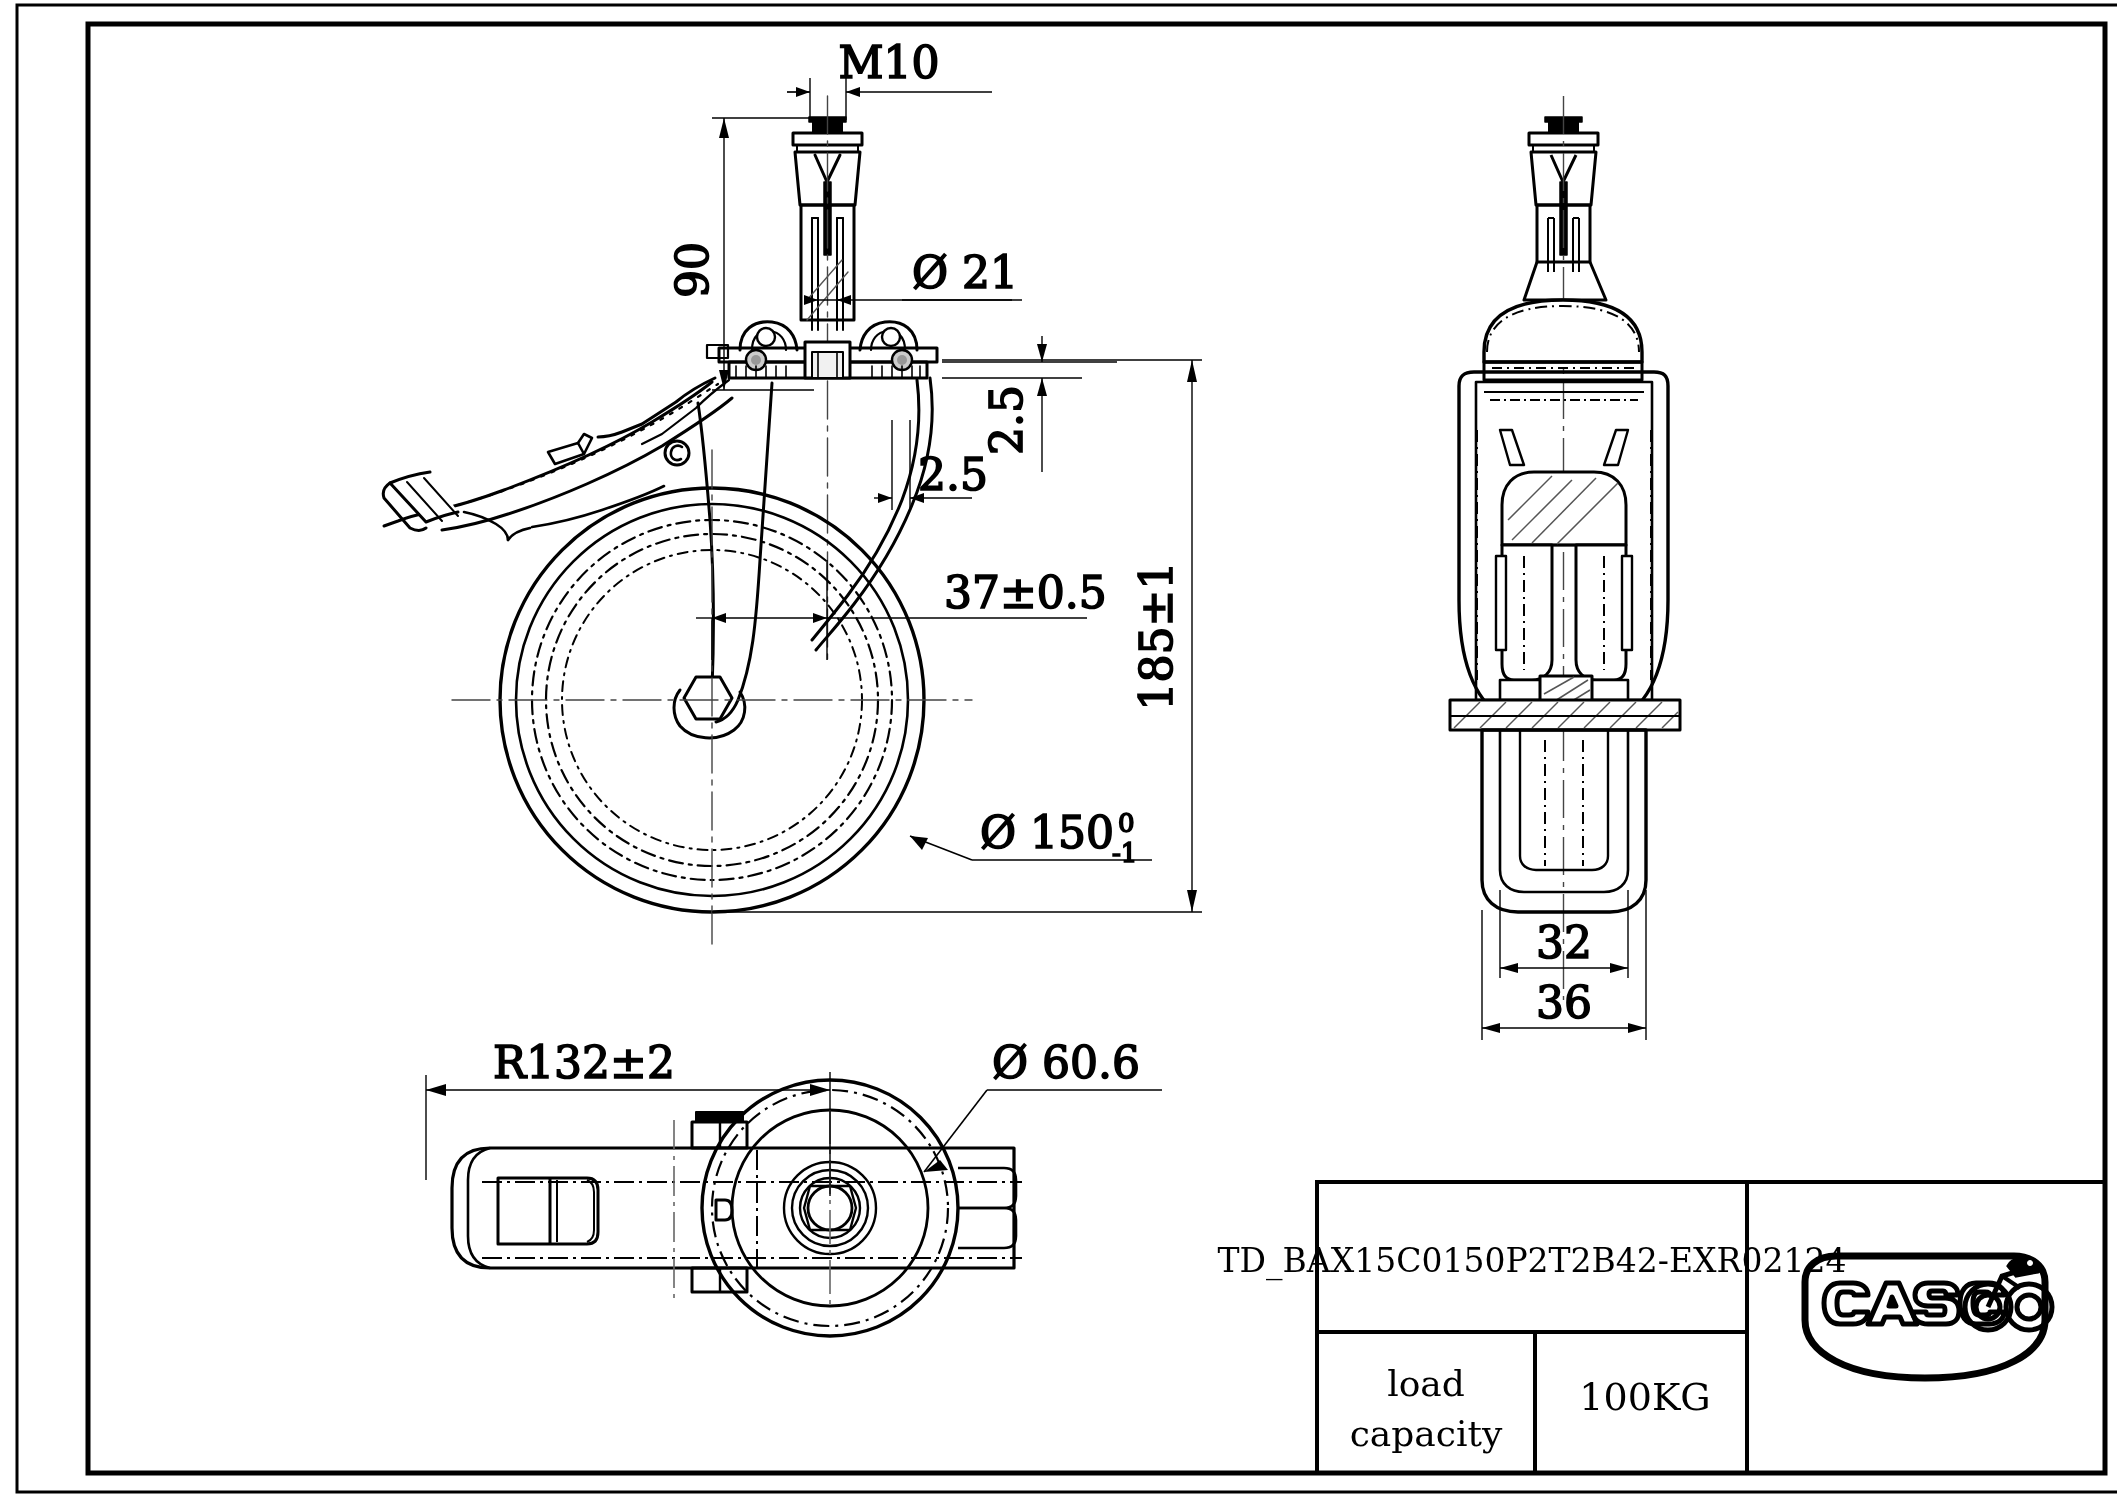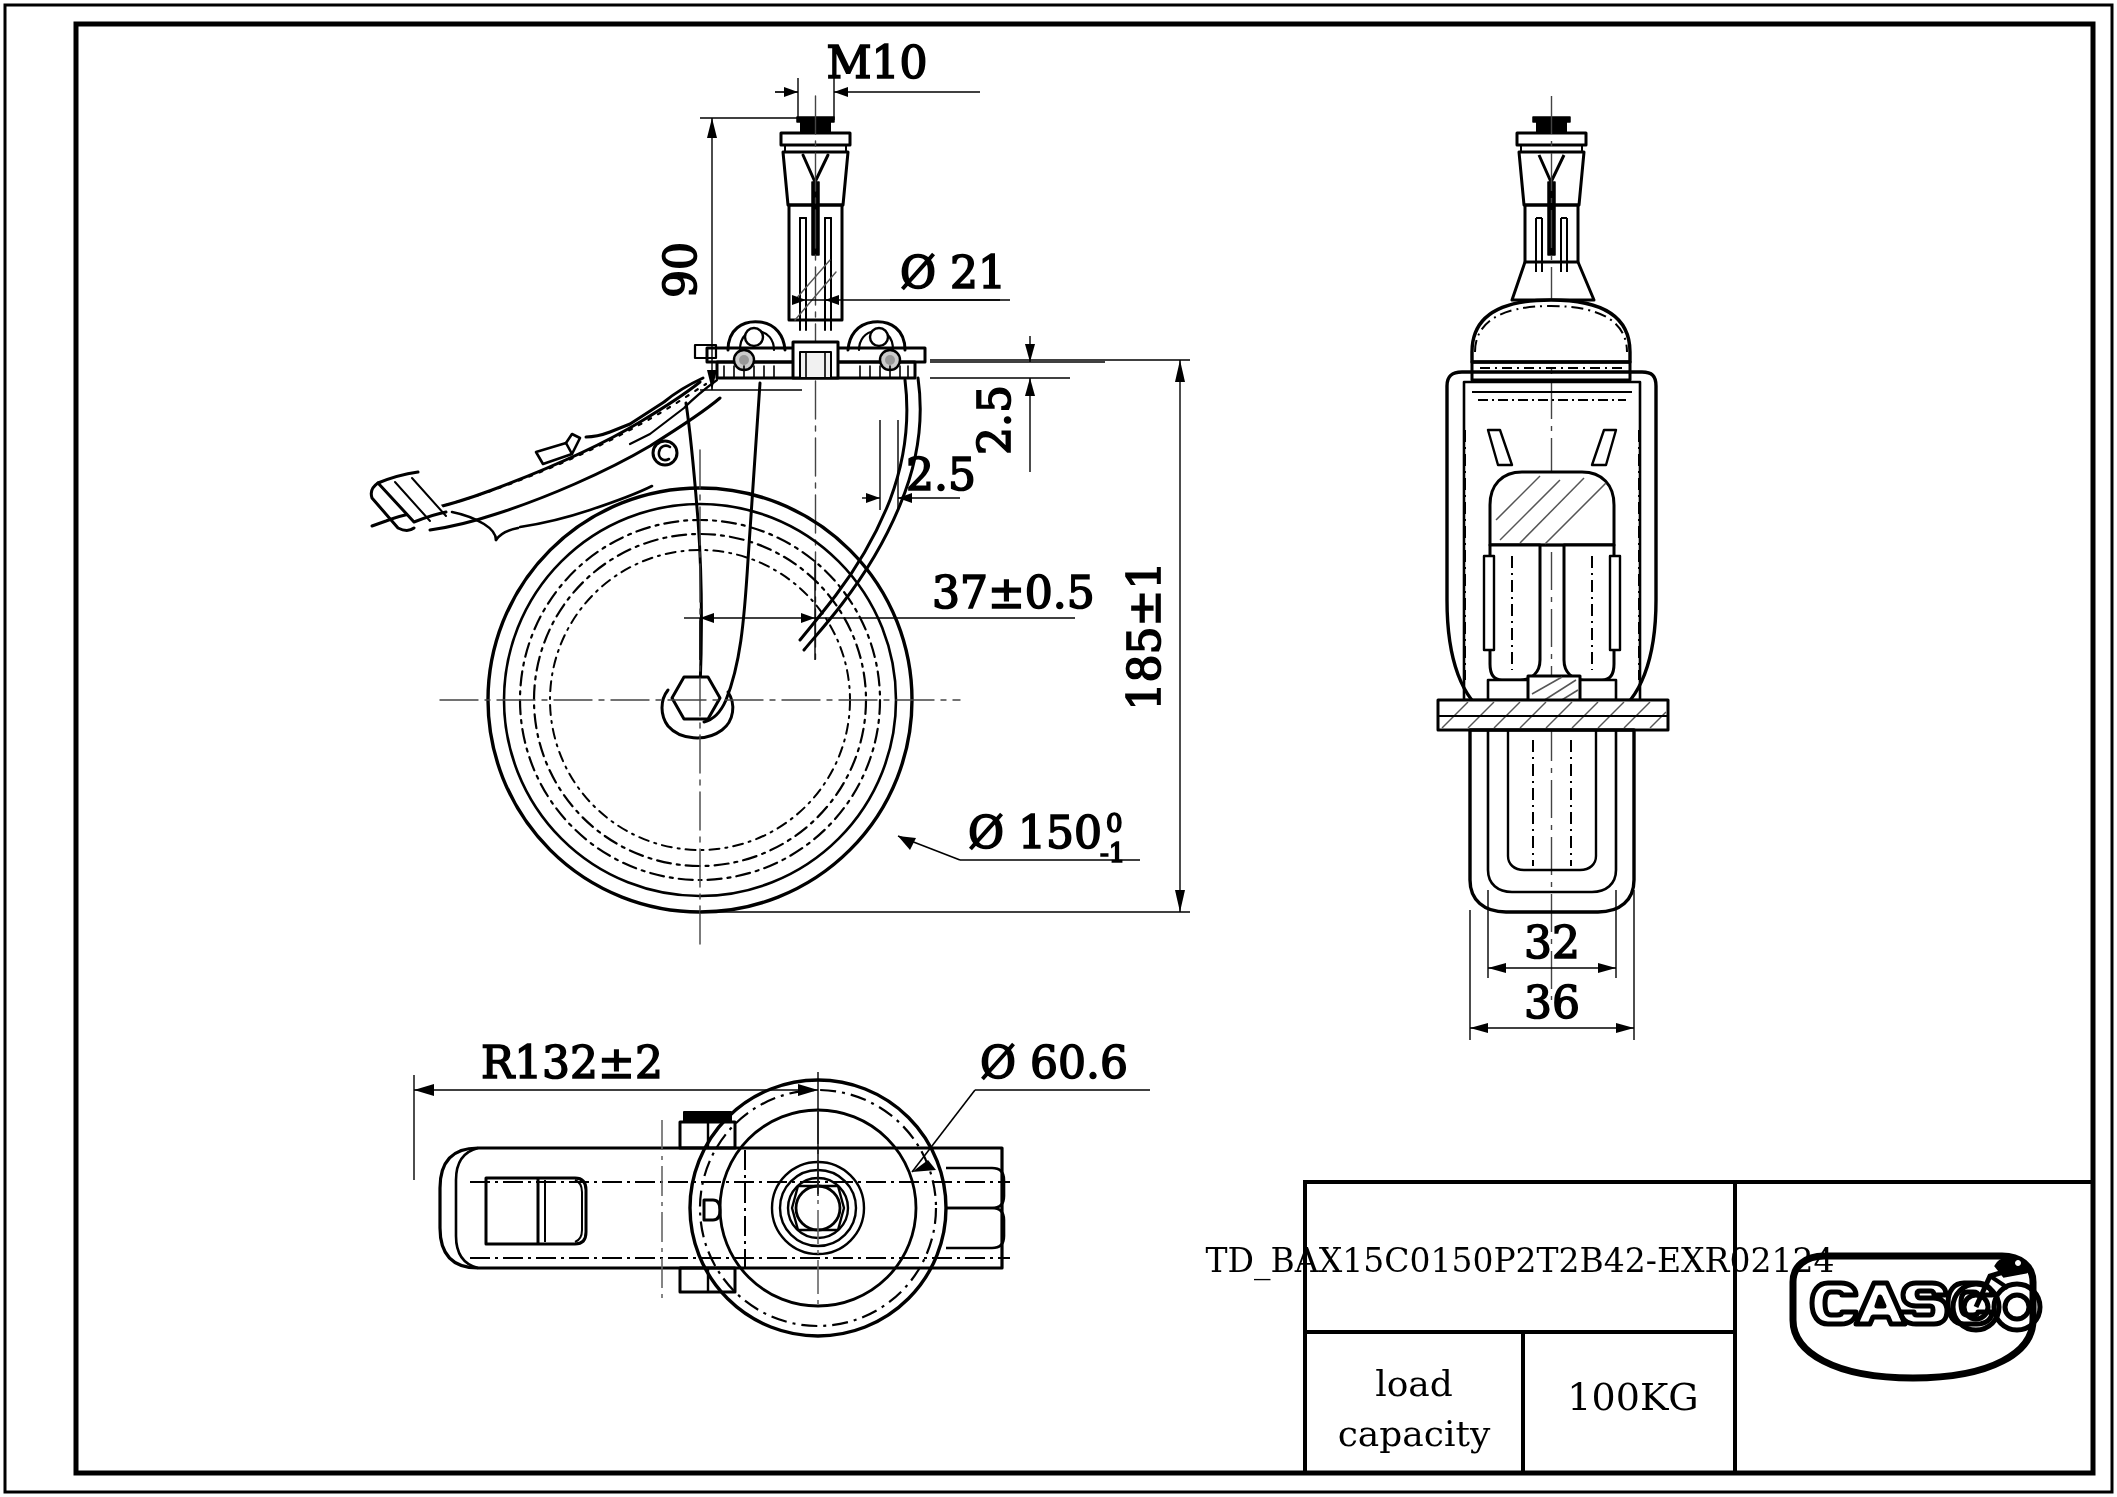--- a/index.html
+++ b/index.html
@@ -2,21 +2,21 @@
 <html><head>
 <meta charset="utf-8">
 <title>Caster Technical Drawing</title>
 <style>
   html,body{margin:0;padding:0;background:#ffffff;}
   body{
     font-family:"DejaVu Serif", serif;
     width:2117px;height:1497px;
     position:relative;overflow:hidden;
   }
-  #sheet{position:absolute;left:0;top:0;width:1825px;height:1497px;}
+  #sheet{position:absolute;left:12px;top:0;width:1825px;height:1497px;}
   svg{display:block;}
   .txt{font-family:"DejaVu Serif", serif;fill:#000;}
 </style>
 </head>
 <body>
 
 <div id="sheet">
 <svg width="2117" height="1497" viewBox="0 0 2117 1497" xmlns="http://www.w3.org/2000/svg">
 
   <rect x="0" y="0" width="2117" height="1497" fill="#ffffff"></rect>

